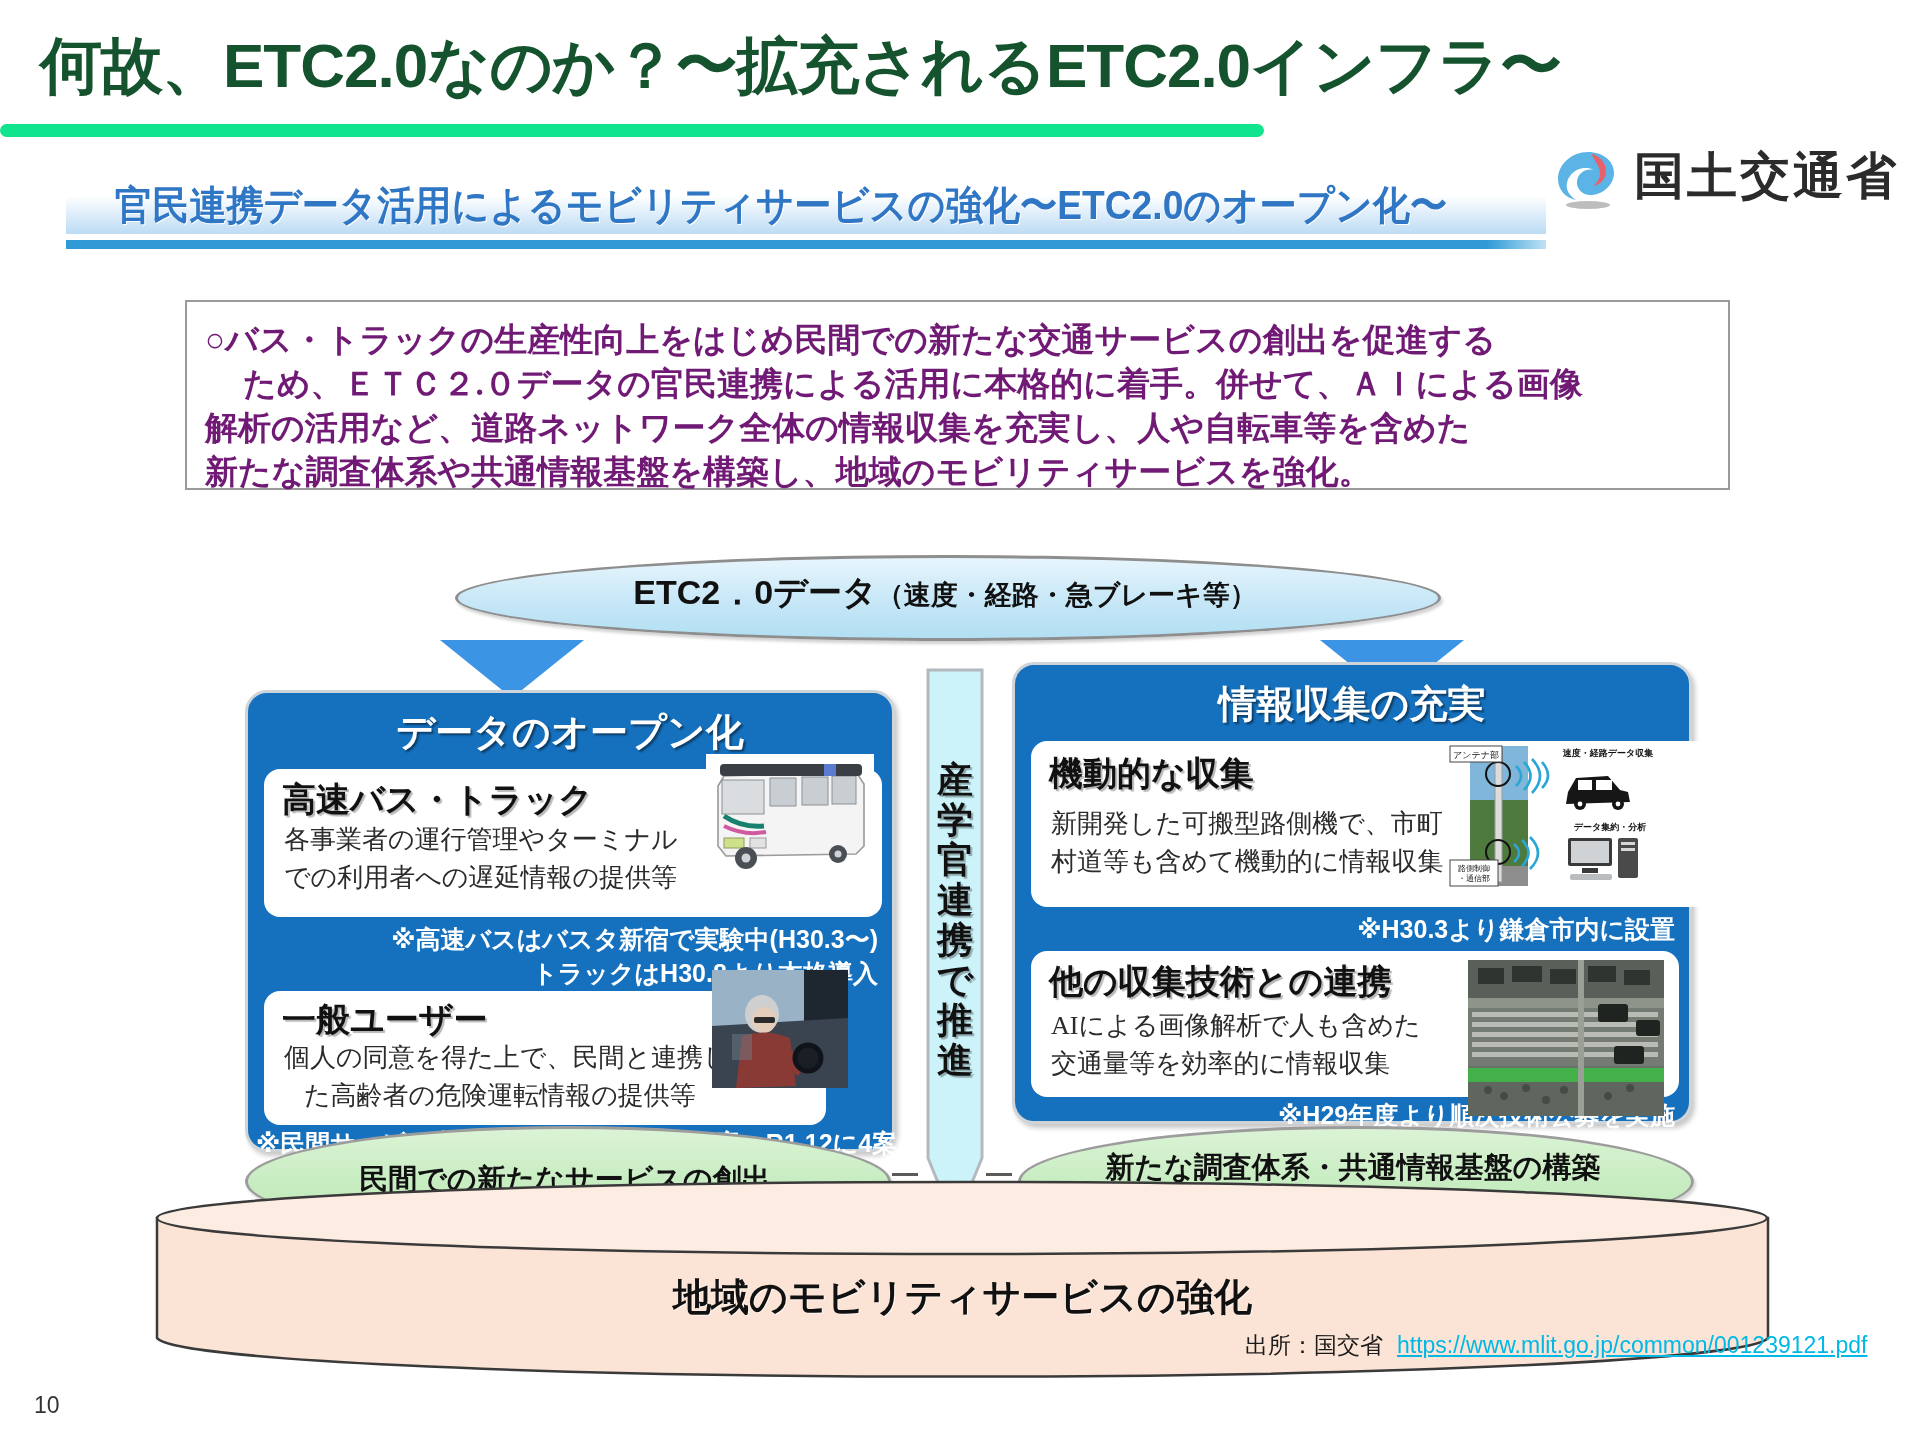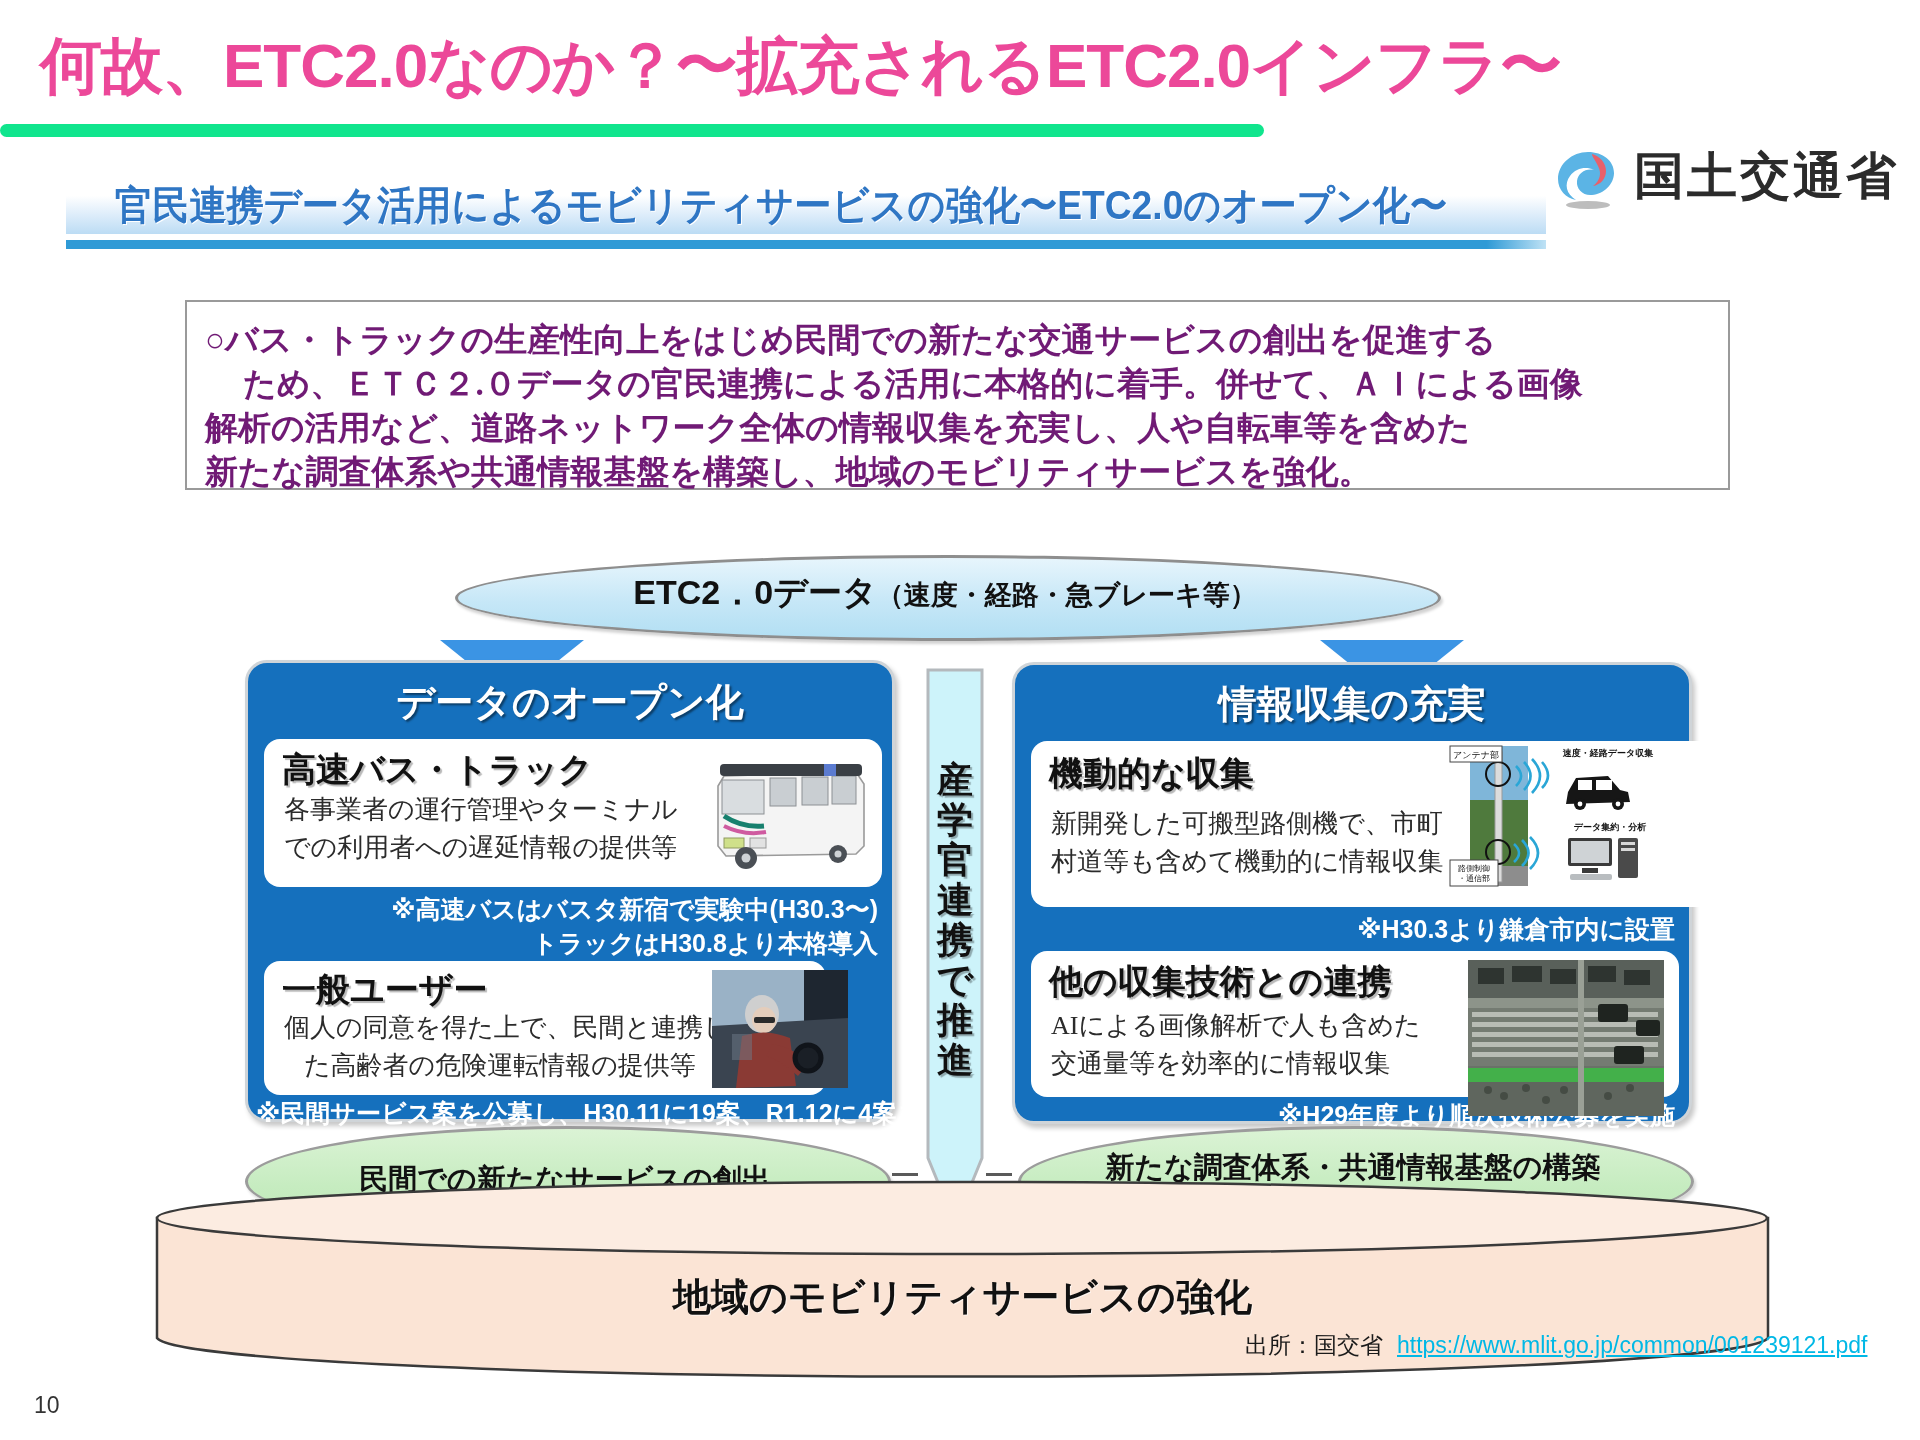--- a/index.html
+++ b/index.html
@@ -3,21 +3,21 @@
 <meta charset="utf-8">
 <style>
   html,body{margin:0;padding:0;background:#ffffff;}
   body{width:1920px;height:1440px;position:relative;overflow:hidden;
        font-family:"Liberation Sans","DejaVu Sans",sans-serif;color:#000;}
 
   
   #slide-title{
     position:absolute;left:40px;top:24px;width:1700px;
     font-size:62px;font-weight:bold;letter-spacing:-1px;white-space:nowrap;
-    color:#ec4899;
+    color:#14532d;
   }
   #title-rule{
     position:absolute;left:0;top:124px;width:1264px;height:13px;
     background:#10e58d;border-radius:7px;
   }
 
   
   #banner{
     position:absolute;left:66px;top:168px;width:1480px;height:66px;
     background:linear-gradient(180deg,#ffffff 0%,#ffffff 42%,#dcecfa 72%,#bcdcf4 100%);
@@ -71,21 +71,21 @@
     border-top:58px solid #3b94e4;}
   #arrow-left{left:440px;top:640px;}
   #arrow-right{left:1320px;top:640px;}
 
   
   .blue-panel{
     position:absolute;background:#1570bd;border-radius:22px;
     border:3px solid #cfd4d8;box-shadow:3px 4px 5px rgba(0,0,0,.22);
     box-sizing:border-box;
   }
-  #panel-left{left:245px;top:660px;width:650px;height:462px;text-decoration:underline;}
+  #panel-left{left:245px;top:690px;width:650px;height:462px;text-decoration:underline;}
   #panel-right{left:1012px;top:662px;width:680px;height:462px;}
   .panel-heading{
     position:absolute;left:0;right:0;top:14px;text-align:center;
     font-size:38px;font-weight:bold;color:#ffffff;white-space:nowrap;
     text-shadow:2px 2px 2px rgba(0,0,0,.45);
   }
   .white-card{
     position:absolute;background:#ffffff;border-radius:16px;box-sizing:border-box;
   }
   .card-title{

